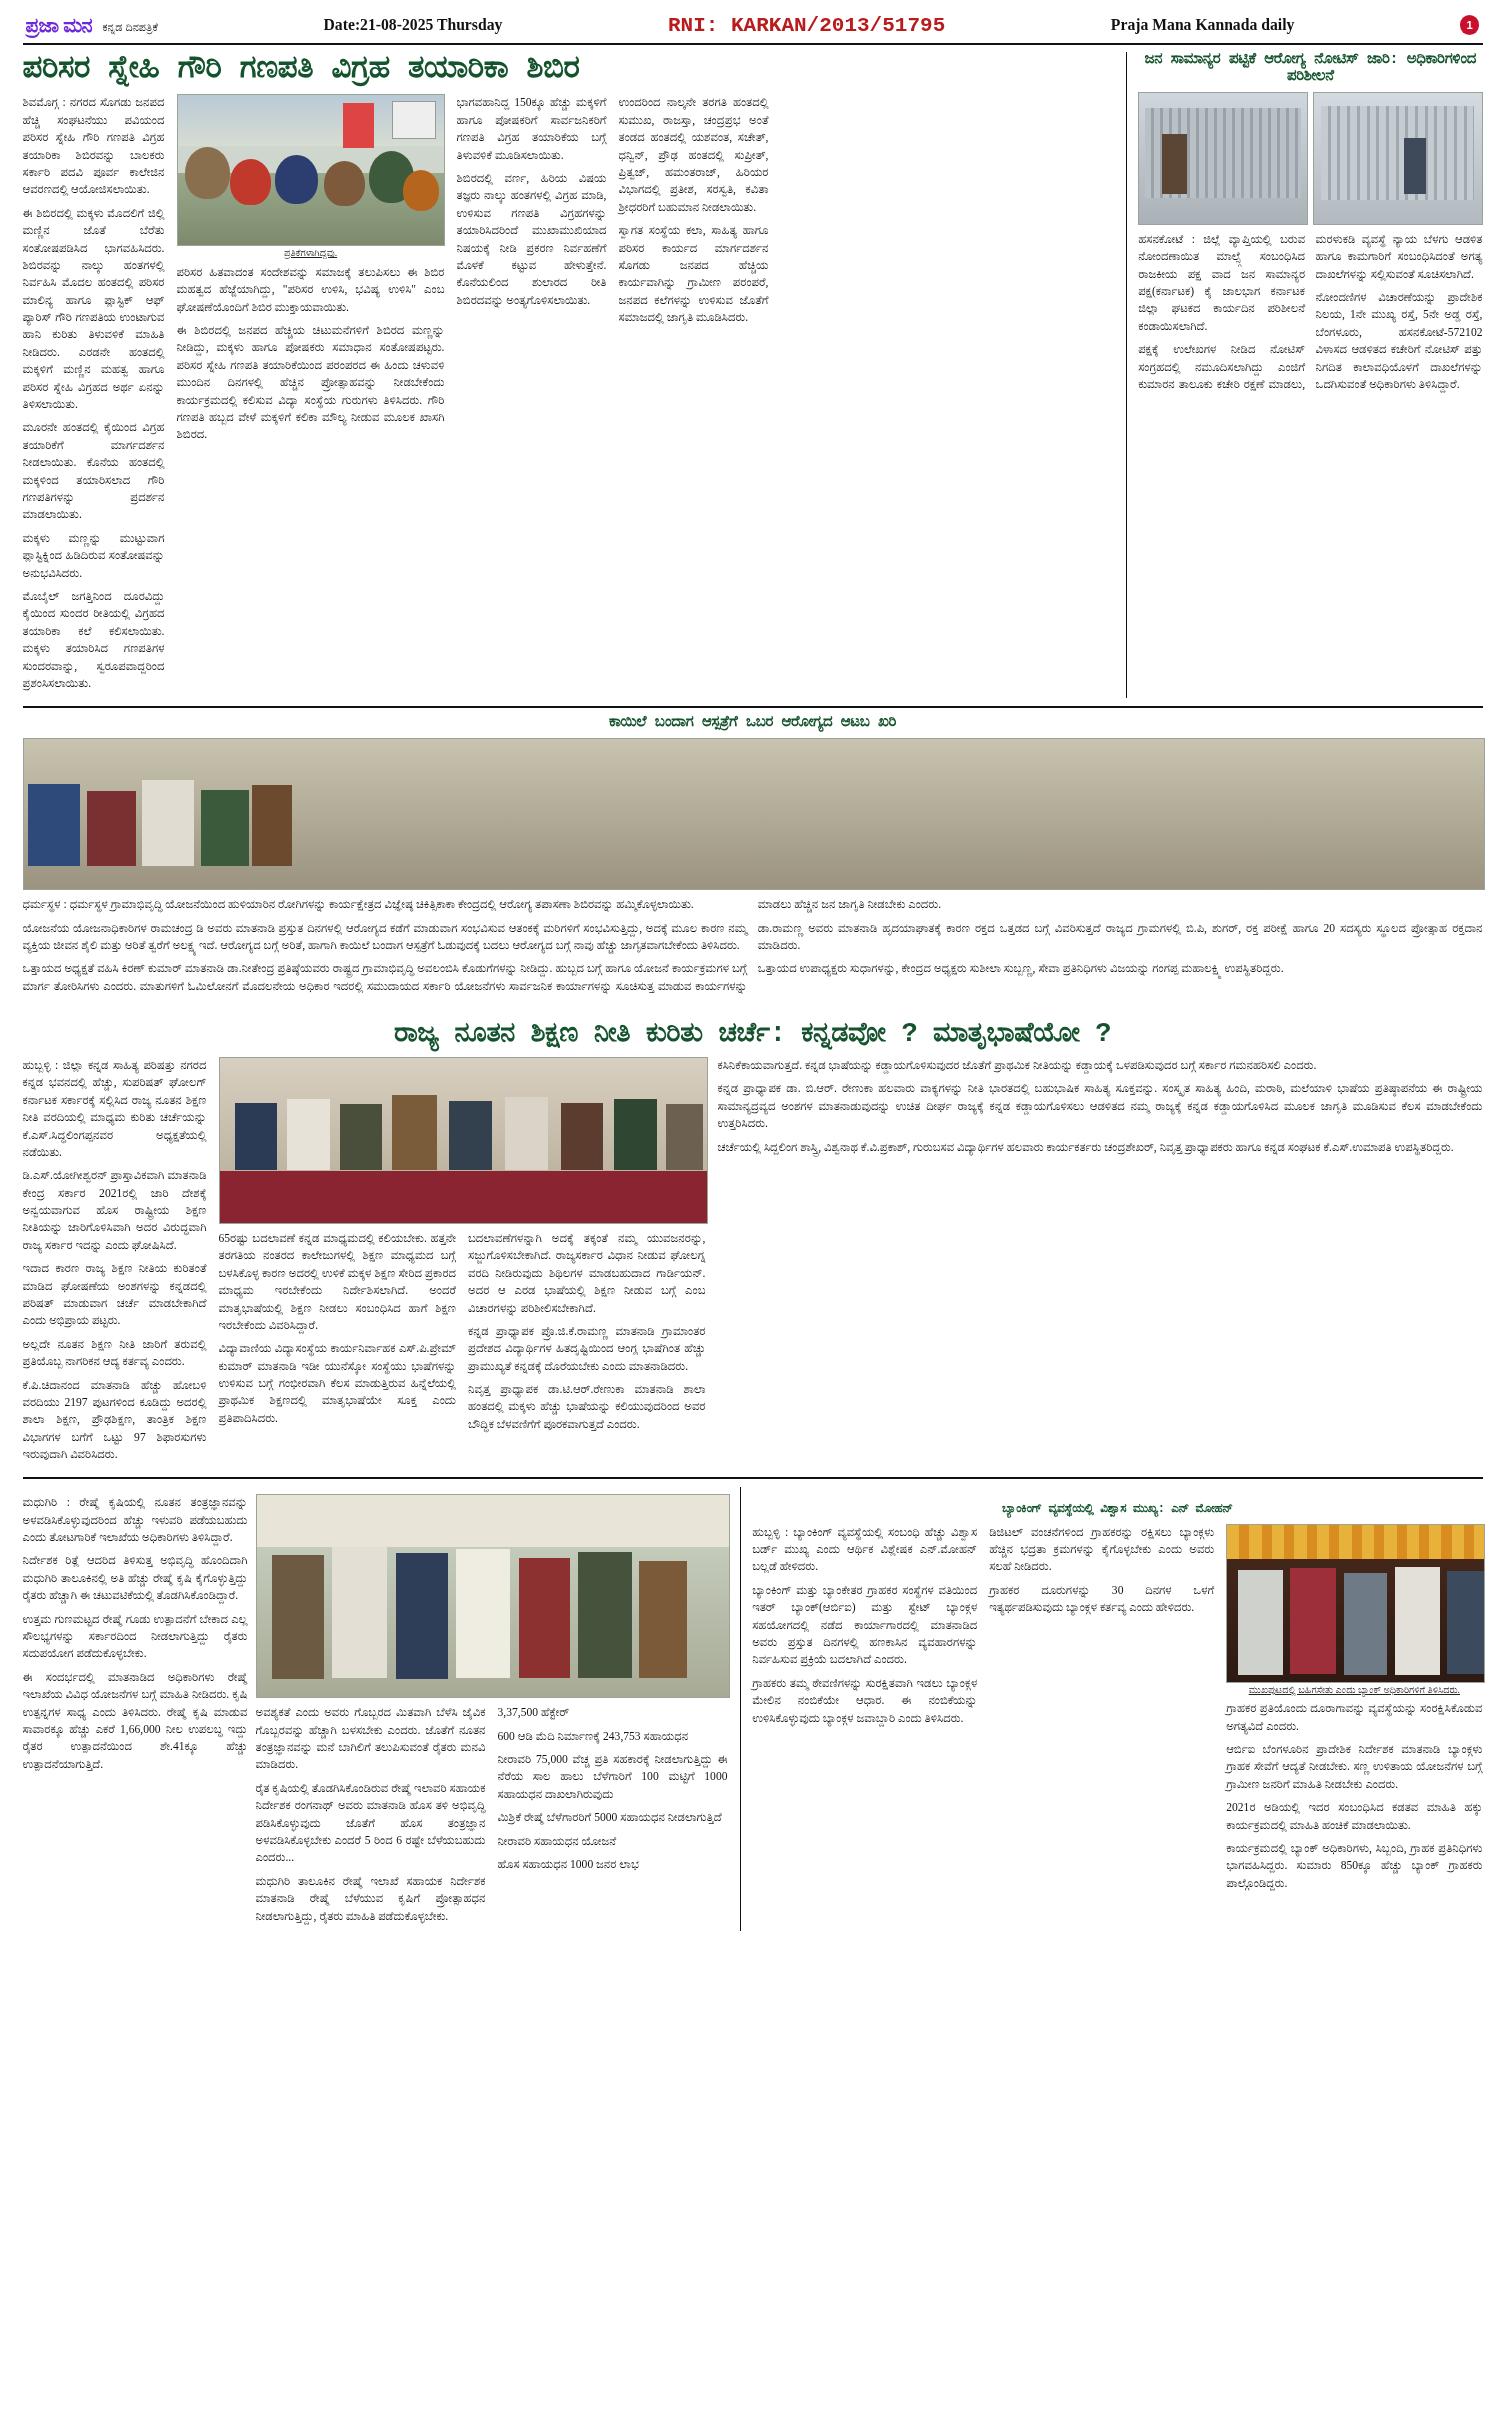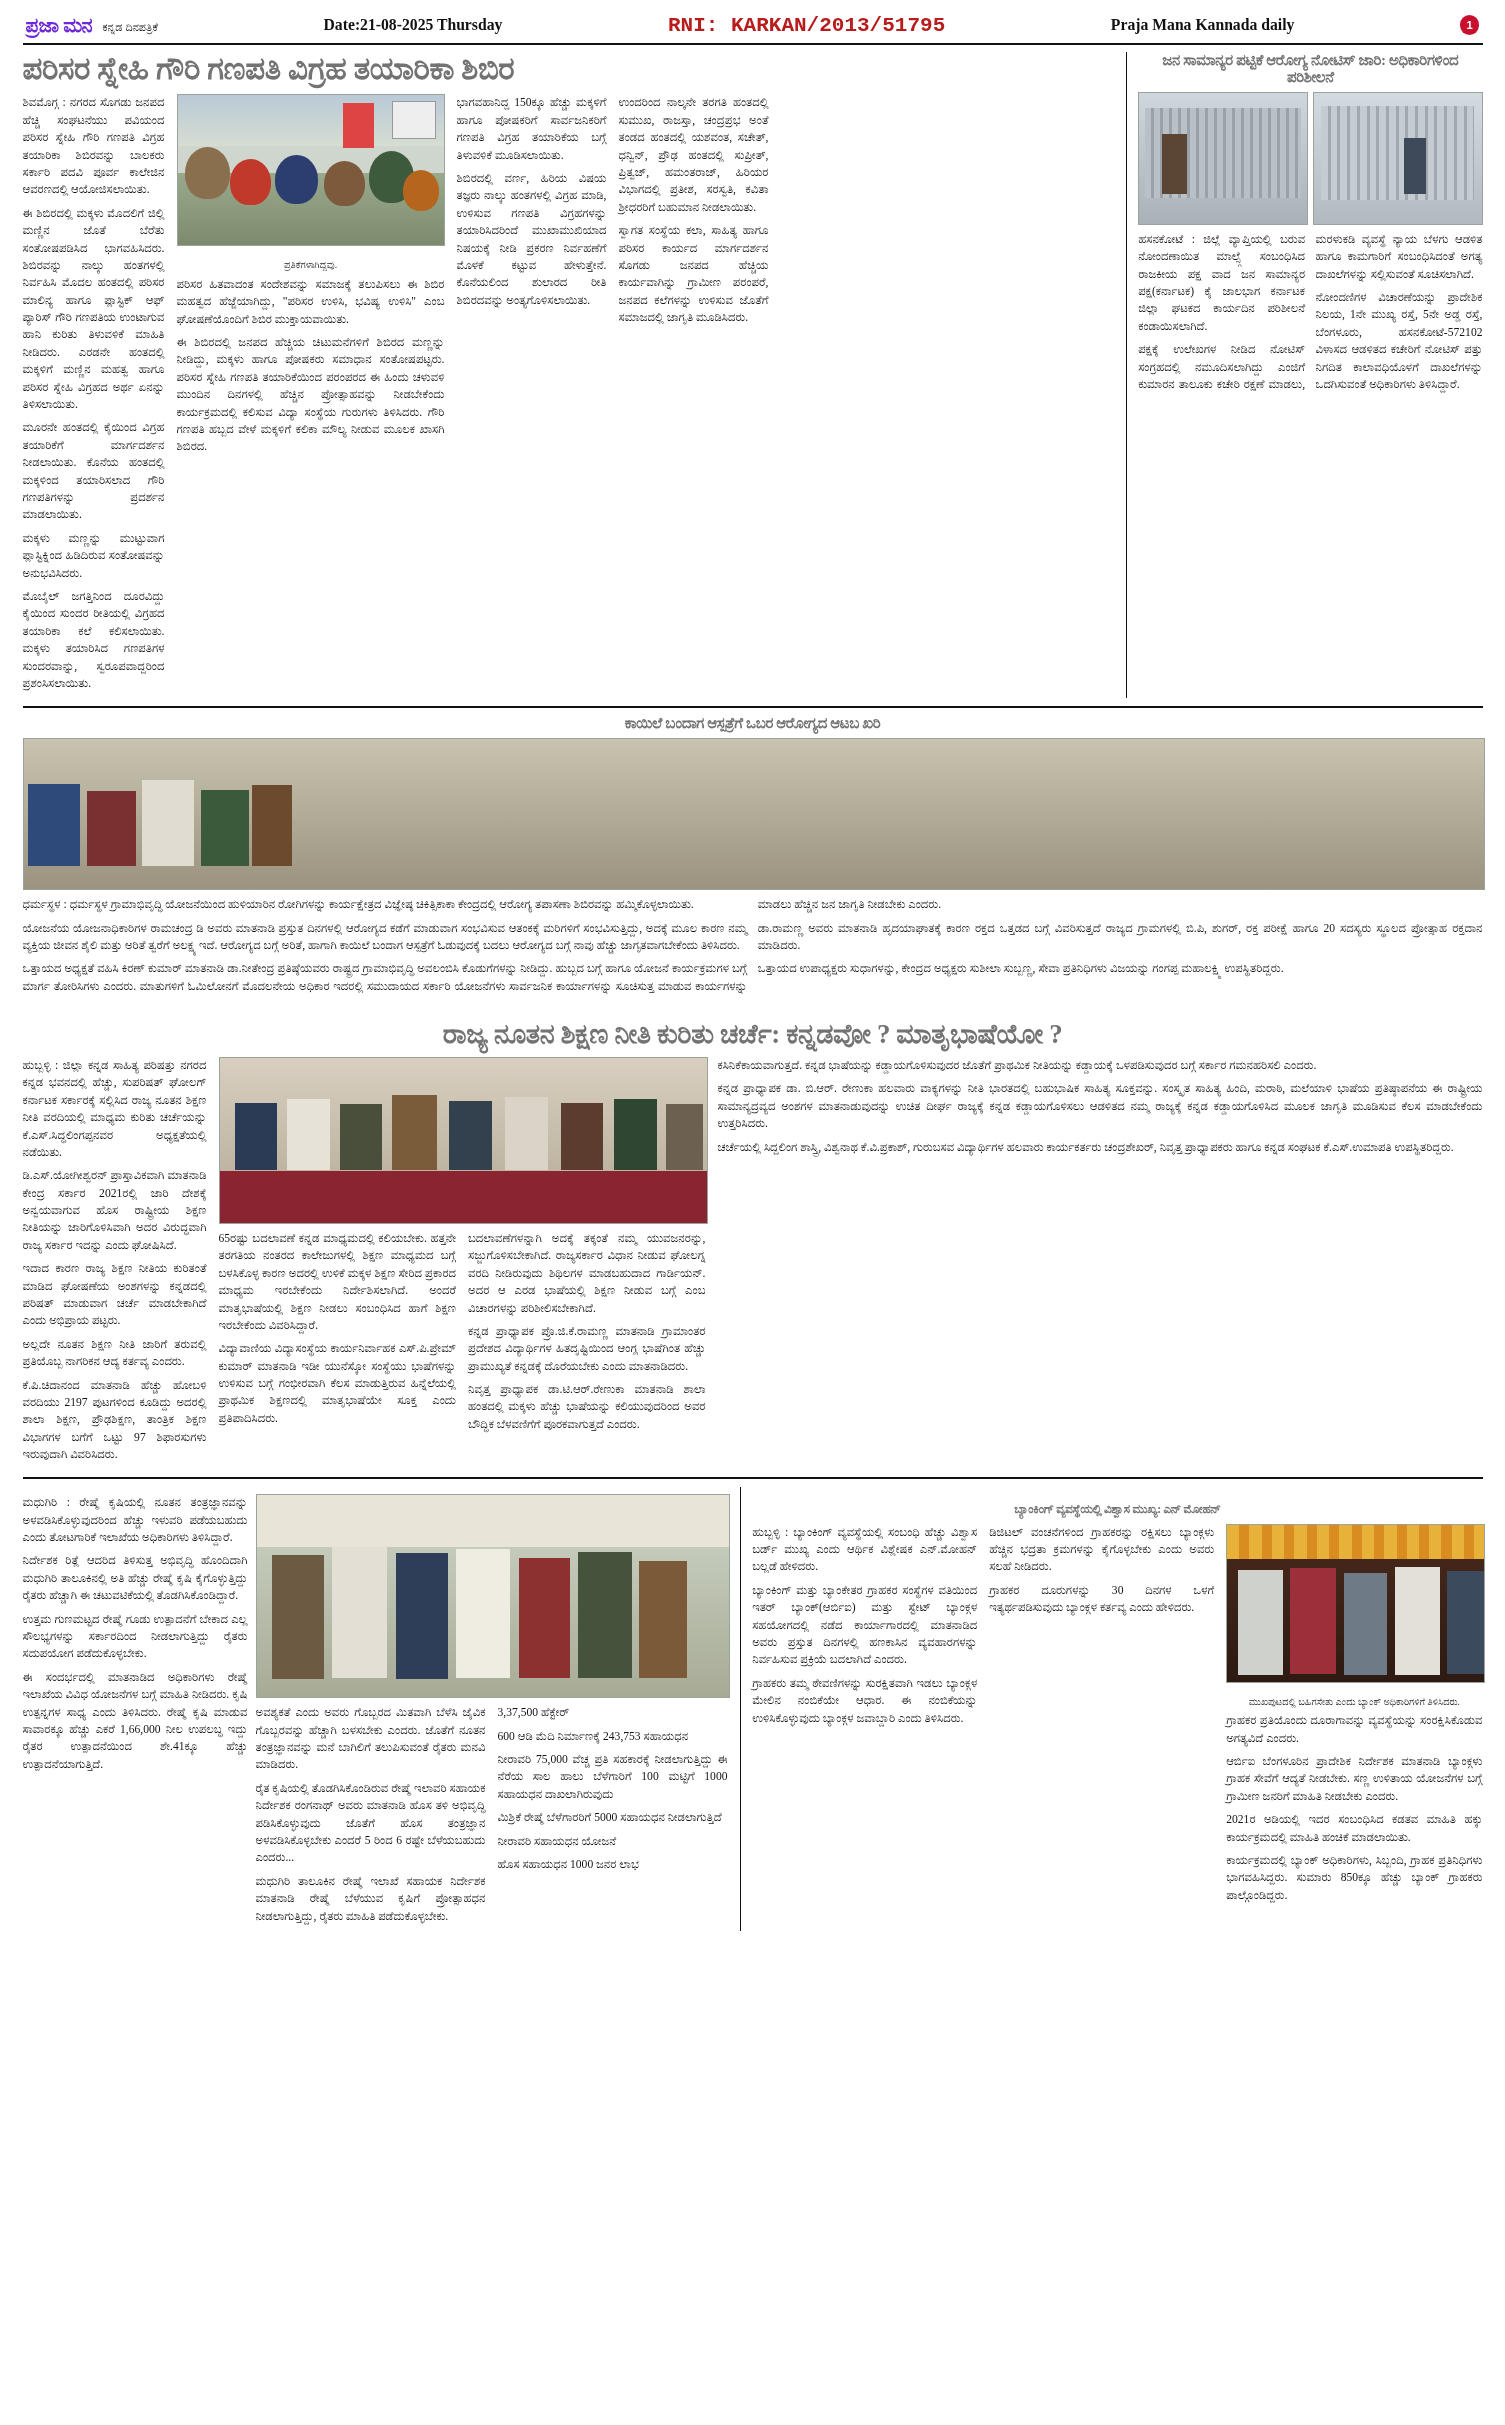--- a/index.html
+++ b/index.html
@@ -12,30 +12,30 @@
   .logo-kn{font-family:"Liberation Sans",sans-serif;font-weight:bold;font-size:20px;color:#6d28d9;letter-spacing:-0.7px;}
   .logo-sub{font-size:11.2px;color:#222;font-family:"Liberation Sans",sans-serif;padding-bottom:2.2px;}
   .mh-date{font-family:"Liberation Serif",serif;font-weight:bold;font-size:15.7px;color:#111;}
   .mh-rni{font-family:Liberation Mono, monospace;font-weight:bold;font-size:21px;color:#b91c1c;}
   .mh-name{font-family:"Liberation Serif",serif;font-weight:bold;font-size:15.7px;color:#111;}
   .mh-pageno{width:19.5px;height:19.5px;border-radius:50%;background:#c8102e;color:#fff;font-size:11.2px;
     display:flex;align-items:center;justify-content:center;font-family:"Liberation Sans",sans-serif;font-weight:bold;}
   .rule{height:2.2px;background:#111;margin:1.5px 22.5px 0 22.5px;}
 
   
-  .headline{font-family:Liberation Serif, serif;font-weight:bold;color:#737373;text-align:center;
+  .headline{font-family:Liberation Mono, monospace;font-weight:bold;color:#14532d;text-align:center;
     line-height:1.12;letter-spacing:-0.4px;}
   .h-xl{font-size:31px;}
   .h-lg{font-size:27px;}
   .h-md{font-size:12px;margin-top:16px;}
   .h-sm{font-size:15px;}
   .body-txt{font-size:11.6px;line-height:1.5;text-align:justify;color:#141414;
     font-family:"Liberation Serif",serif;hyphens:auto;}
   .body-txt p{margin:0 0 6px 0;text-indent:0;}
-  .cap{font-size:9.7px;color:#222;text-align:center;font-family:"Liberation Serif",serif;padding-top:13px;}
+  .cap{font-size:9.7px;color:#222;text-align:center;font-family:"Liberation Serif",serif;padding-top:1px;text-decoration:underline;}
 
   .photo{background:#cfd6cd;border:0.7px solid #9aa39a;position:relative;overflow:hidden;}
   .photo .sky{position:absolute;left:0;right:0;top:0;height:34%;background:linear-gradient(#b9c9d6,#d6ddd2);}
   .photo .ground{position:absolute;left:0;right:0;bottom:0;height:48%;background:linear-gradient(#9aa98c,#7d8a6e);}
   .photo .blob{position:absolute;border-radius:50% 50% 45% 45%;}
   .divider-v{width:0.7px;background:#111;}
 </style>
 </head>
 <body>
 

